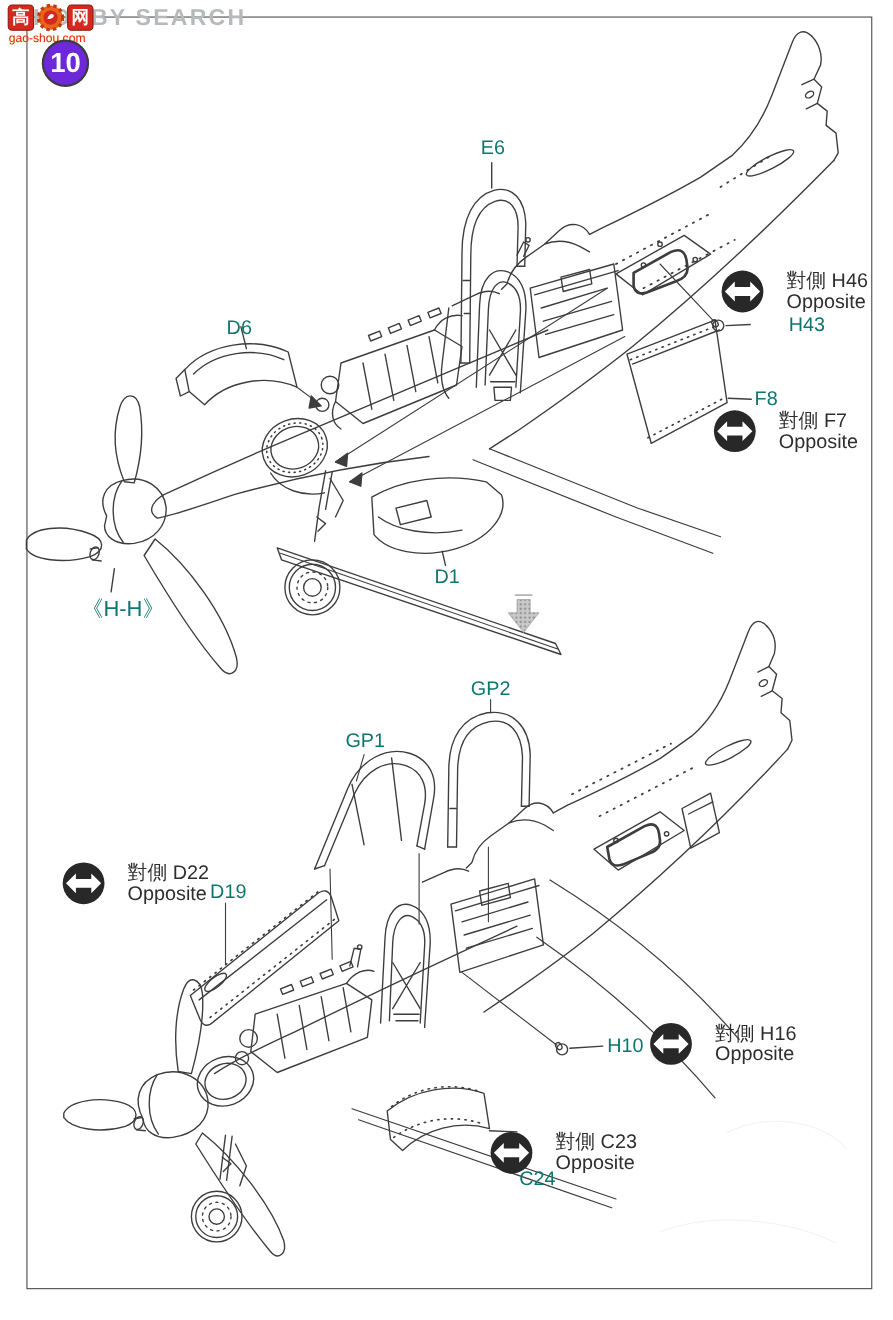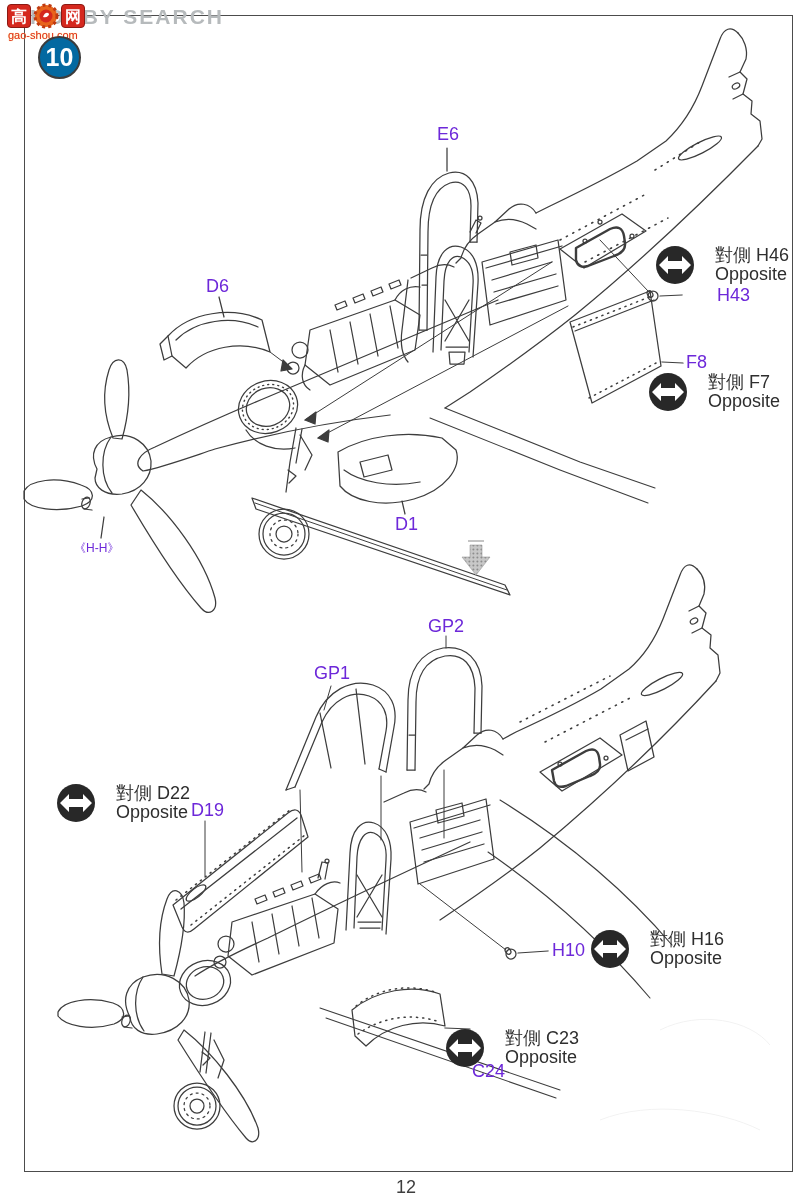--- a/index.html
+++ b/index.html
@@ -13,28 +13,28 @@
               letter-spacing:2px;color:#b6babc;z-index:3;}
   .wm{position:absolute;left:7px;top:3px;z-index:4;display:flex;align-items:center;gap:2px;}
   .wm-box{display:inline-block;width:24px;height:24px;background:#d5281e;color:#fff;
           font-size:16px;font-weight:bold;line-height:24px;text-align:center;
           border-radius:4px;border:1px solid #8c1912;box-sizing:border-box;}
   .wm-gear{display:inline-block;width:26px;height:26px;}
   .wm-url{position:absolute;left:8px;top:29px;z-index:4;font-size:11px;font-weight:normal;
           color:#e02a20;letter-spacing:0px;text-shadow:0 0 1px #f7d24a;}
   
   .step{position:absolute;left:38px;top:36px;width:43px;height:43px;border-radius:50%;
-        background:#0369a1;color:#fff;font-size:25px;font-weight:bold;
+        background:#6d28d9;color:#fff;font-size:25px;font-weight:bold;
         display:flex;align-items:center;justify-content:center;z-index:5;
         border:2px solid #3c3c3c;box-sizing:border-box;}
   
   svg.art{position:absolute;left:0;top:0;z-index:1;}
   
-  .plabel{position:absolute;font-size:18px;color:#6d28d9;z-index:6;white-space:nowrap;}
-  .plabel.small{font-size:12px;text-align:center;}
+  .plabel{position:absolute;font-size:18px;color:#0f766e;z-index:6;white-space:nowrap;}
+  .plabel.small{font-size:20px;text-align:center;}
   
   .opp{position:absolute;display:flex;align-items:flex-start;gap:20px;z-index:6;}
   .opp-icon{width:40px;height:40px;flex:0 0 auto;}
   .opp-lines{font-size:18px;line-height:19px;color:#2e2e2e;white-space:nowrap;padding-top:1px;}
   .opp-lines .pn{margin-left:5px;}
   
   .pageno{position:absolute;left:0;right:0;top:1177px;text-align:center;
           font-size:18px;color:#3e3e3e;z-index:6;}
 </style>
 </head>
@@ -273,21 +273,21 @@
         <path d="M10,14 q2,-5 5,-4 q2,1 0,3 q-2,2 -5,1Z" fill="#ffffff"></path>
       </svg>
     </span>
     <span class="wm-box">网</span>
   </div>
   <div class="wm-url">gao-shou.com</div>
 
   <div class="step">10</div>
 
   <div class="plabel" style="left:437px;top:124px">E6</div>
-  <div class="plabel" style="left:206px;top:276px">D6</div>
+  <div class="plabel" style="left:206px;top:288px">D6</div>
   <div class="plabel" style="left:717px;top:285px">H43</div>
   <div class="plabel" style="left:686px;top:352px">F8</div>
   <div class="plabel" style="left:395px;top:514px">D1</div>
   <div class="plabel small" style="left:74px;top:540px">《H-H》</div>
 
   <div class="opp" style="left:655px;top:245px">
     <span class="opp-icon">
       <svg width="40" height="40" viewBox="0 0 40 40">
         <circle cx="20" cy="20" r="19" fill="#282828"></circle>
         <path d="M4,20 L13,11 L13,16 L27,16 L27,11 L36,20 L27,29 L27,24 L13,24 L13,29 Z" fill="#fff"></path>
@@ -350,15 +350,14 @@
         <circle cx="20" cy="20" r="19" fill="#282828"></circle>
         <path d="M4,20 L13,11 L13,16 L27,16 L27,11 L36,20 L27,29 L27,24 L13,24 L13,29 Z" fill="#fff"></path>
       </svg>
     </span>
     <span class="opp-lines">
       <span>對側</span><span class="pn">C23</span><br>
       <span>Opposite</span>
     </span>
   </div>
 
-  <div class="pageno">12</div>
 
 </div>
 
 </body></html>

